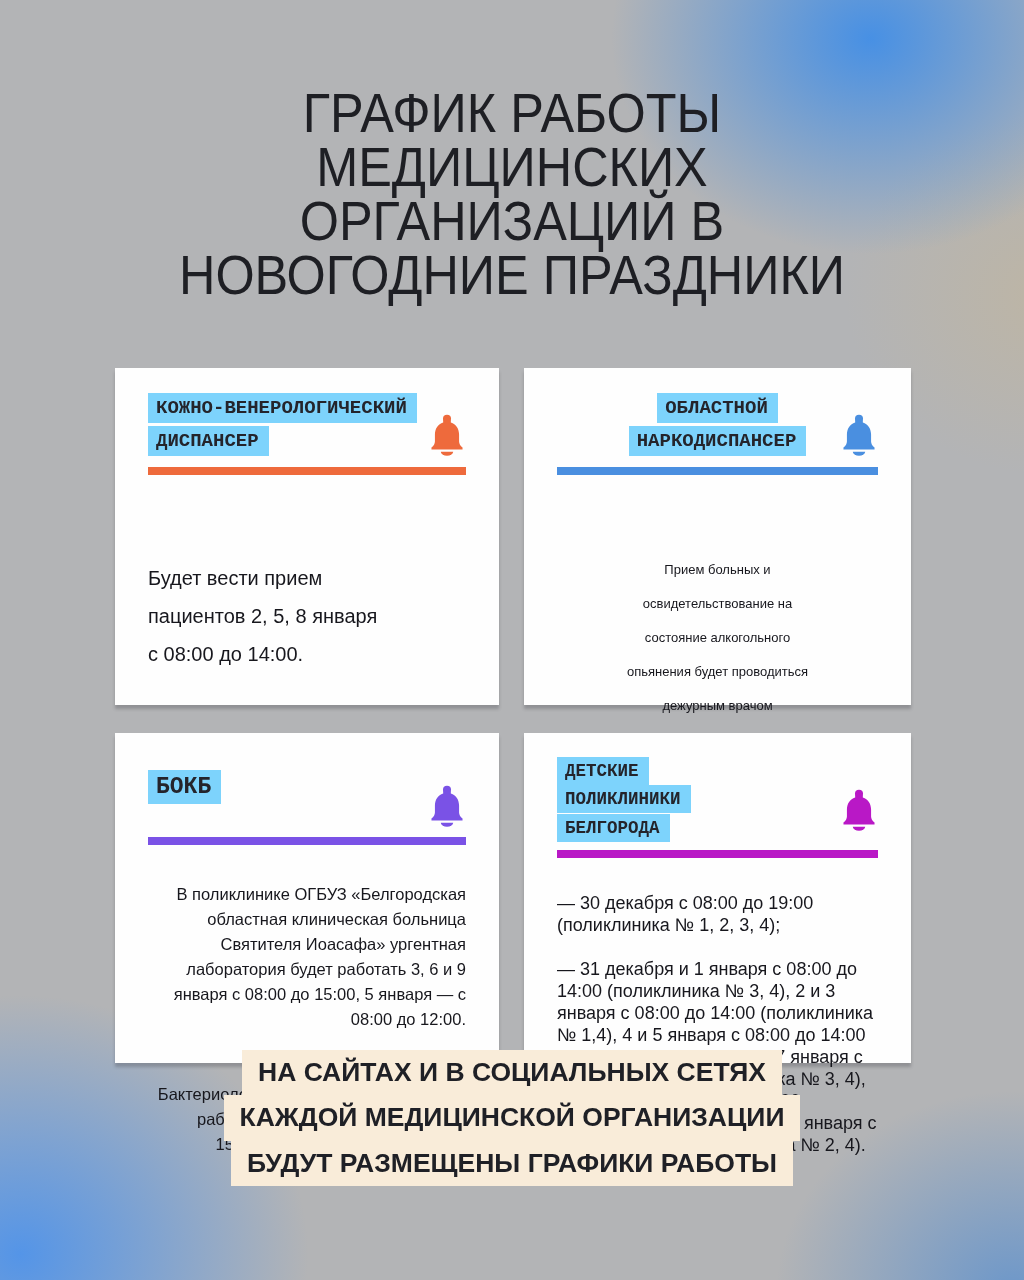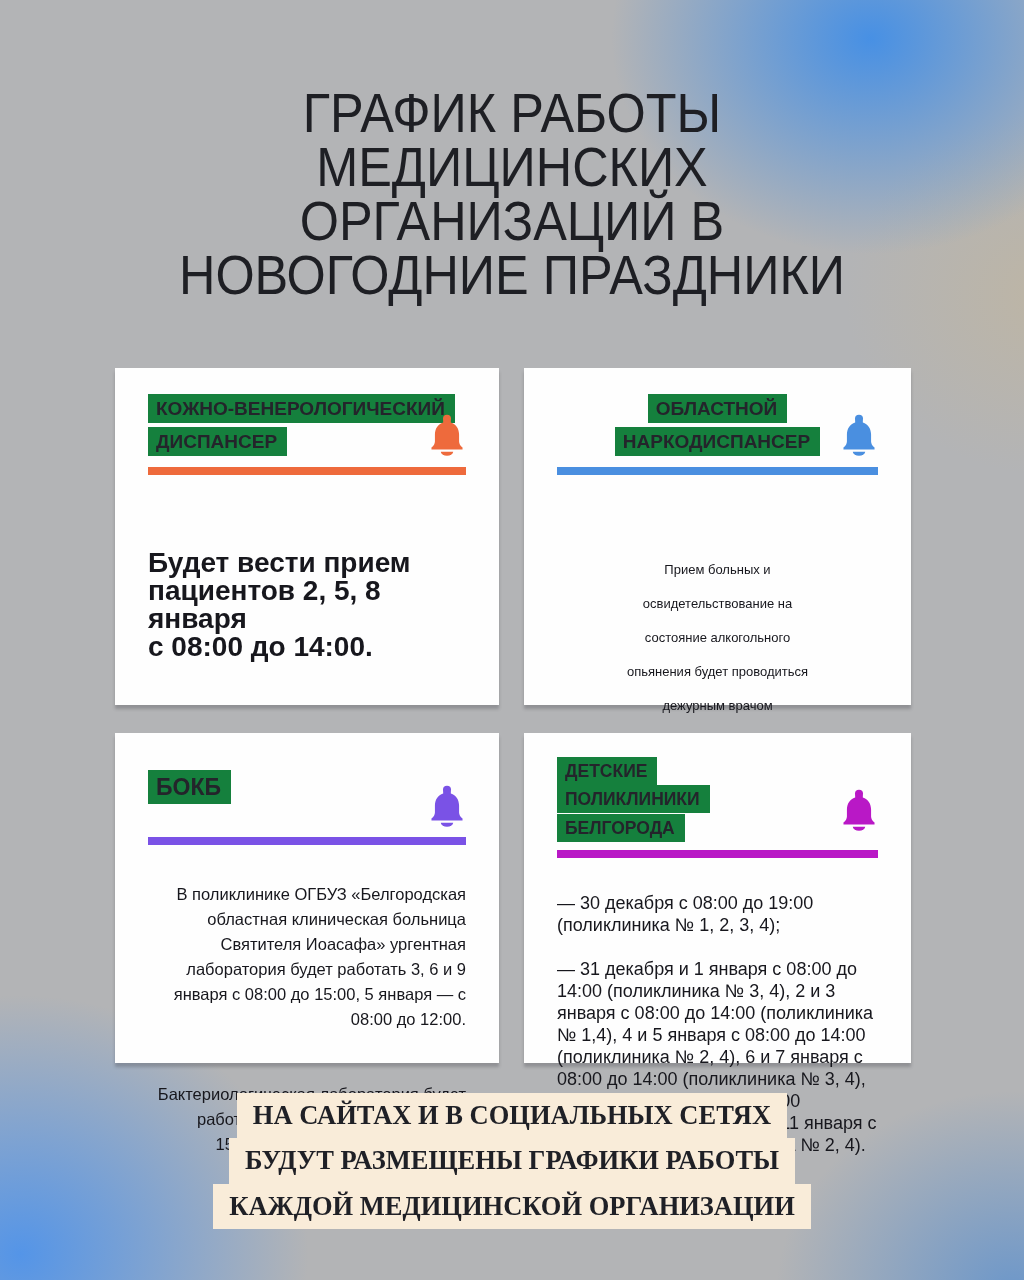--- a/index.html
+++ b/index.html
@@ -26,40 +26,40 @@
     box-shadow:0 4px 3px rgba(55,55,60,0.28);
     box-sizing:border-box; padding:24px 33px;
   }
   .card-1{left:115px; top:368px; width:384px; height:337px;}
   .card-2{left:524px; top:368px; width:387px; height:337px;text-align:center;}
   .card-3{left:115px; top:733px; width:384px; height:330px;}
   .card-4{left:524px; top:733px; width:387px; height:330px;}
   .card-head{position:relative; min-height:64px;}
   .card-title{
     display:inline; white-space:pre-line;
-    background:#15803d; color:#24242b;
+    background:#7dd3fc; color:#24242b;
     font-weight:700; font-size:19px; line-height:1.75;
     padding:4px 10px 4px 8px;
-    box-decoration-break:clone; -webkit-box-decoration-break:clone;
+    box-decoration-break:clone;font-family:Liberation Mono, monospace; -webkit-box-decoration-break:clone;
   }
   .card-3 .card-title{font-size:23px;}
   .card-4 .card-title{font-size:17.5px; line-height:1.62;}
   .card-3 .card-head{min-height:72px; padding-top:10px; box-sizing:border-box;}
   .card-4 .card-head{min-height:84px;}
   .bell{position:absolute; right:-4px; top:20px; width:46px; height:46px;}
   .card-3 .bell{top:26px;} .card-4 .bell{top:30px;}
   .accent-line{height:8px; width:100%; margin-top:8px;}
   .card-body{color:#17171d; white-space:pre-line;}
-  .card-1 .card-body{margin-top:46px; font-size:28px; line-height:28px;font-weight:bold;}
+  .card-1 .card-body{margin-top:46px; font-size:20px; line-height:38px;}
   .card-2 .card-body{margin-top:44px; font-size:13px; line-height:34px;}
   .card-3 .card-body{margin-top:12px; font-size:16.5px; line-height:25px;text-align:right;}
   .card-4 .card-body{margin-top:12px; font-size:18px; line-height:22px;}
   .card-body p{margin:0;}
   .card-3 .card-body p + p{margin-top:25px;}
-  .footer{position:absolute; top:1093px; left:0; width:100%; text-align:right;font-family:Liberation Serif, serif;}
+  .footer{position:absolute; top:1050px; left:0; width:100%; text-align:right;}
   .footer-line{
     display:table; margin:0 auto;
     background:#f9ecd9; color:#1f2026;
     font-weight:700; font-size:26.5px; line-height:1.18;
     padding:7px 16px;
   }
 </style>
 </head>
 <body>
 
@@ -138,17 +138,17 @@
     </div>
     <div class="accent-line" style="background: rgb(185, 24, 198);"></div>
     <div class="card-body">
       <p>— 30 декабря с 08:00 до 19:00 (поликлиника № 1, 2, 3, 4);</p>
       <p>— 31 декабря и 1 января с 08:00 до 14:00 (поликлиника № 3, 4), 2 и 3 января с 08:00 до 14:00 (поликлиника № 1,4), 4 и 5 января с 08:00 до 14:00 (поликлиника № 2, 4), 6 и 7 января с 08:00 до 14:00 (поликлиника № 3, 4), 8 и 9 января с 08:00 до 14:00 (поликлиника № 1,4), 10 и 11 января с 08:00 до 14:00 (поликлиника № 2, 4).</p>
     </div>
   </section>
 
   <footer class="footer">
     <span class="footer-line">НА САЙТАХ И В СОЦИАЛЬНЫХ СЕТЯХ</span>
+    <span class="footer-line">КАЖДОЙ МЕДИЦИНСКОЙ ОРГАНИЗАЦИИ</span>
     <span class="footer-line">БУДУТ РАЗМЕЩЕНЫ ГРАФИКИ РАБОТЫ</span>
-    <span class="footer-line">КАЖДОЙ МЕДИЦИНСКОЙ ОРГАНИЗАЦИИ</span>
   </footer>
 
 </div>
 
 </body></html>

